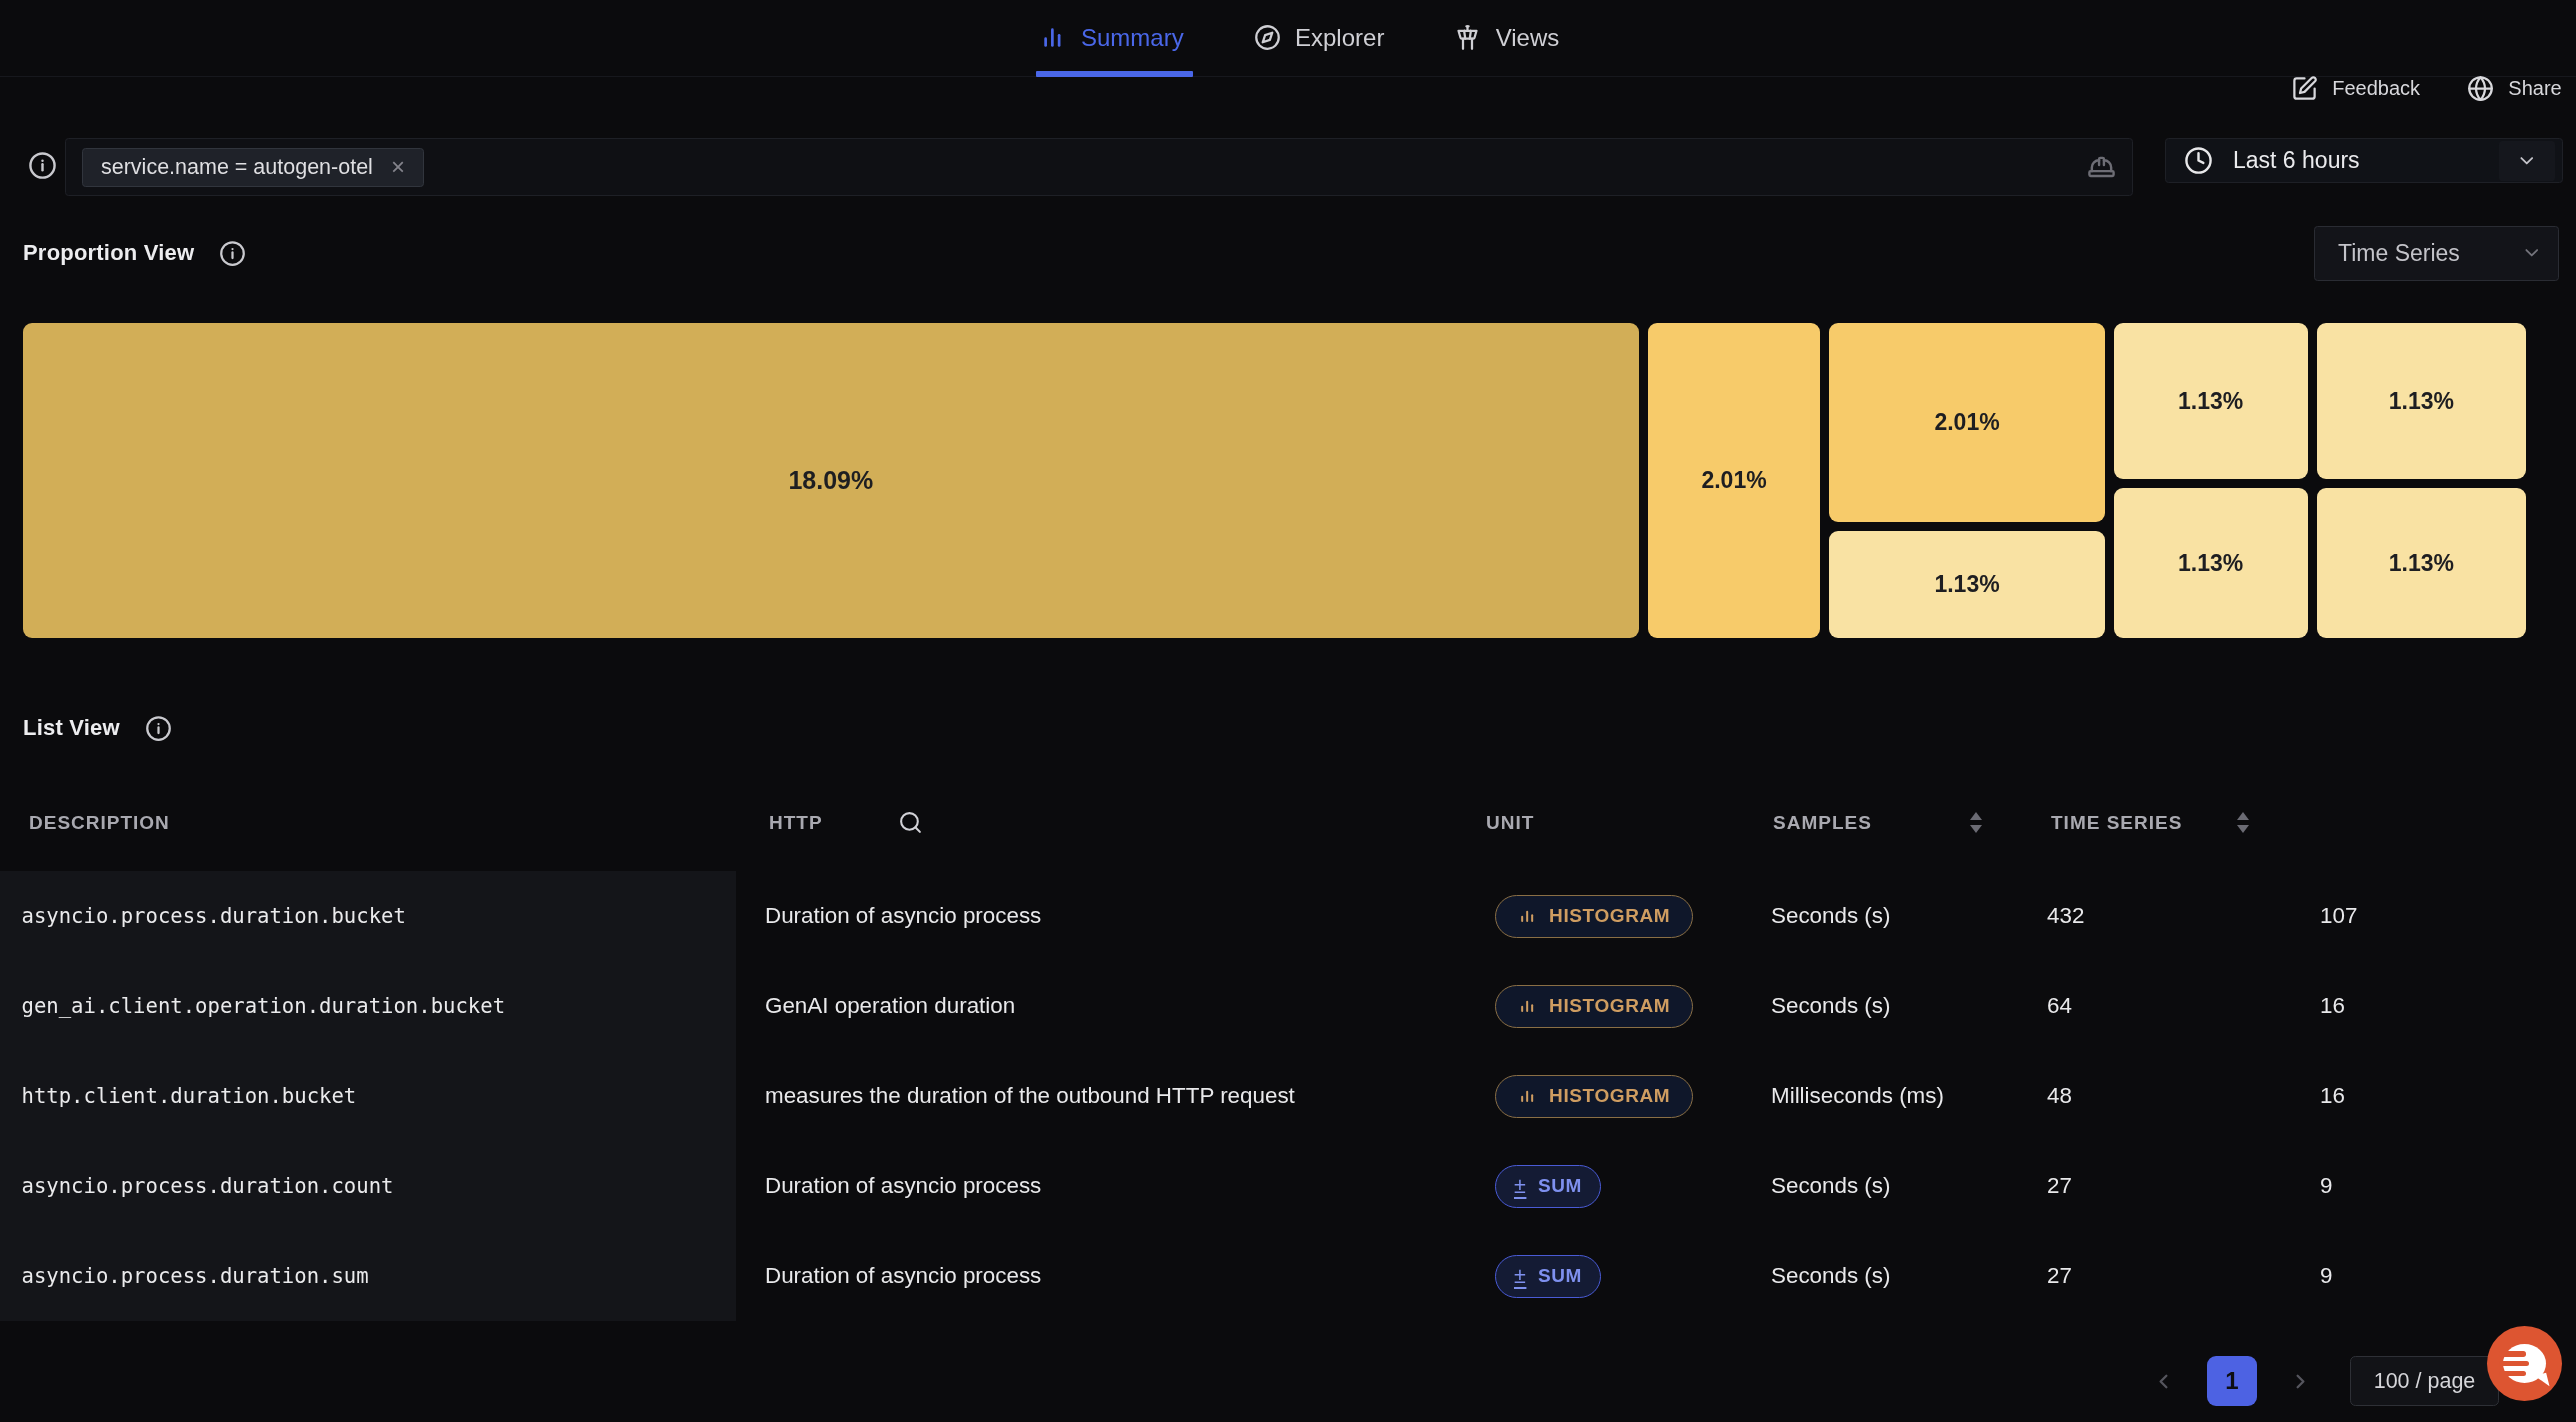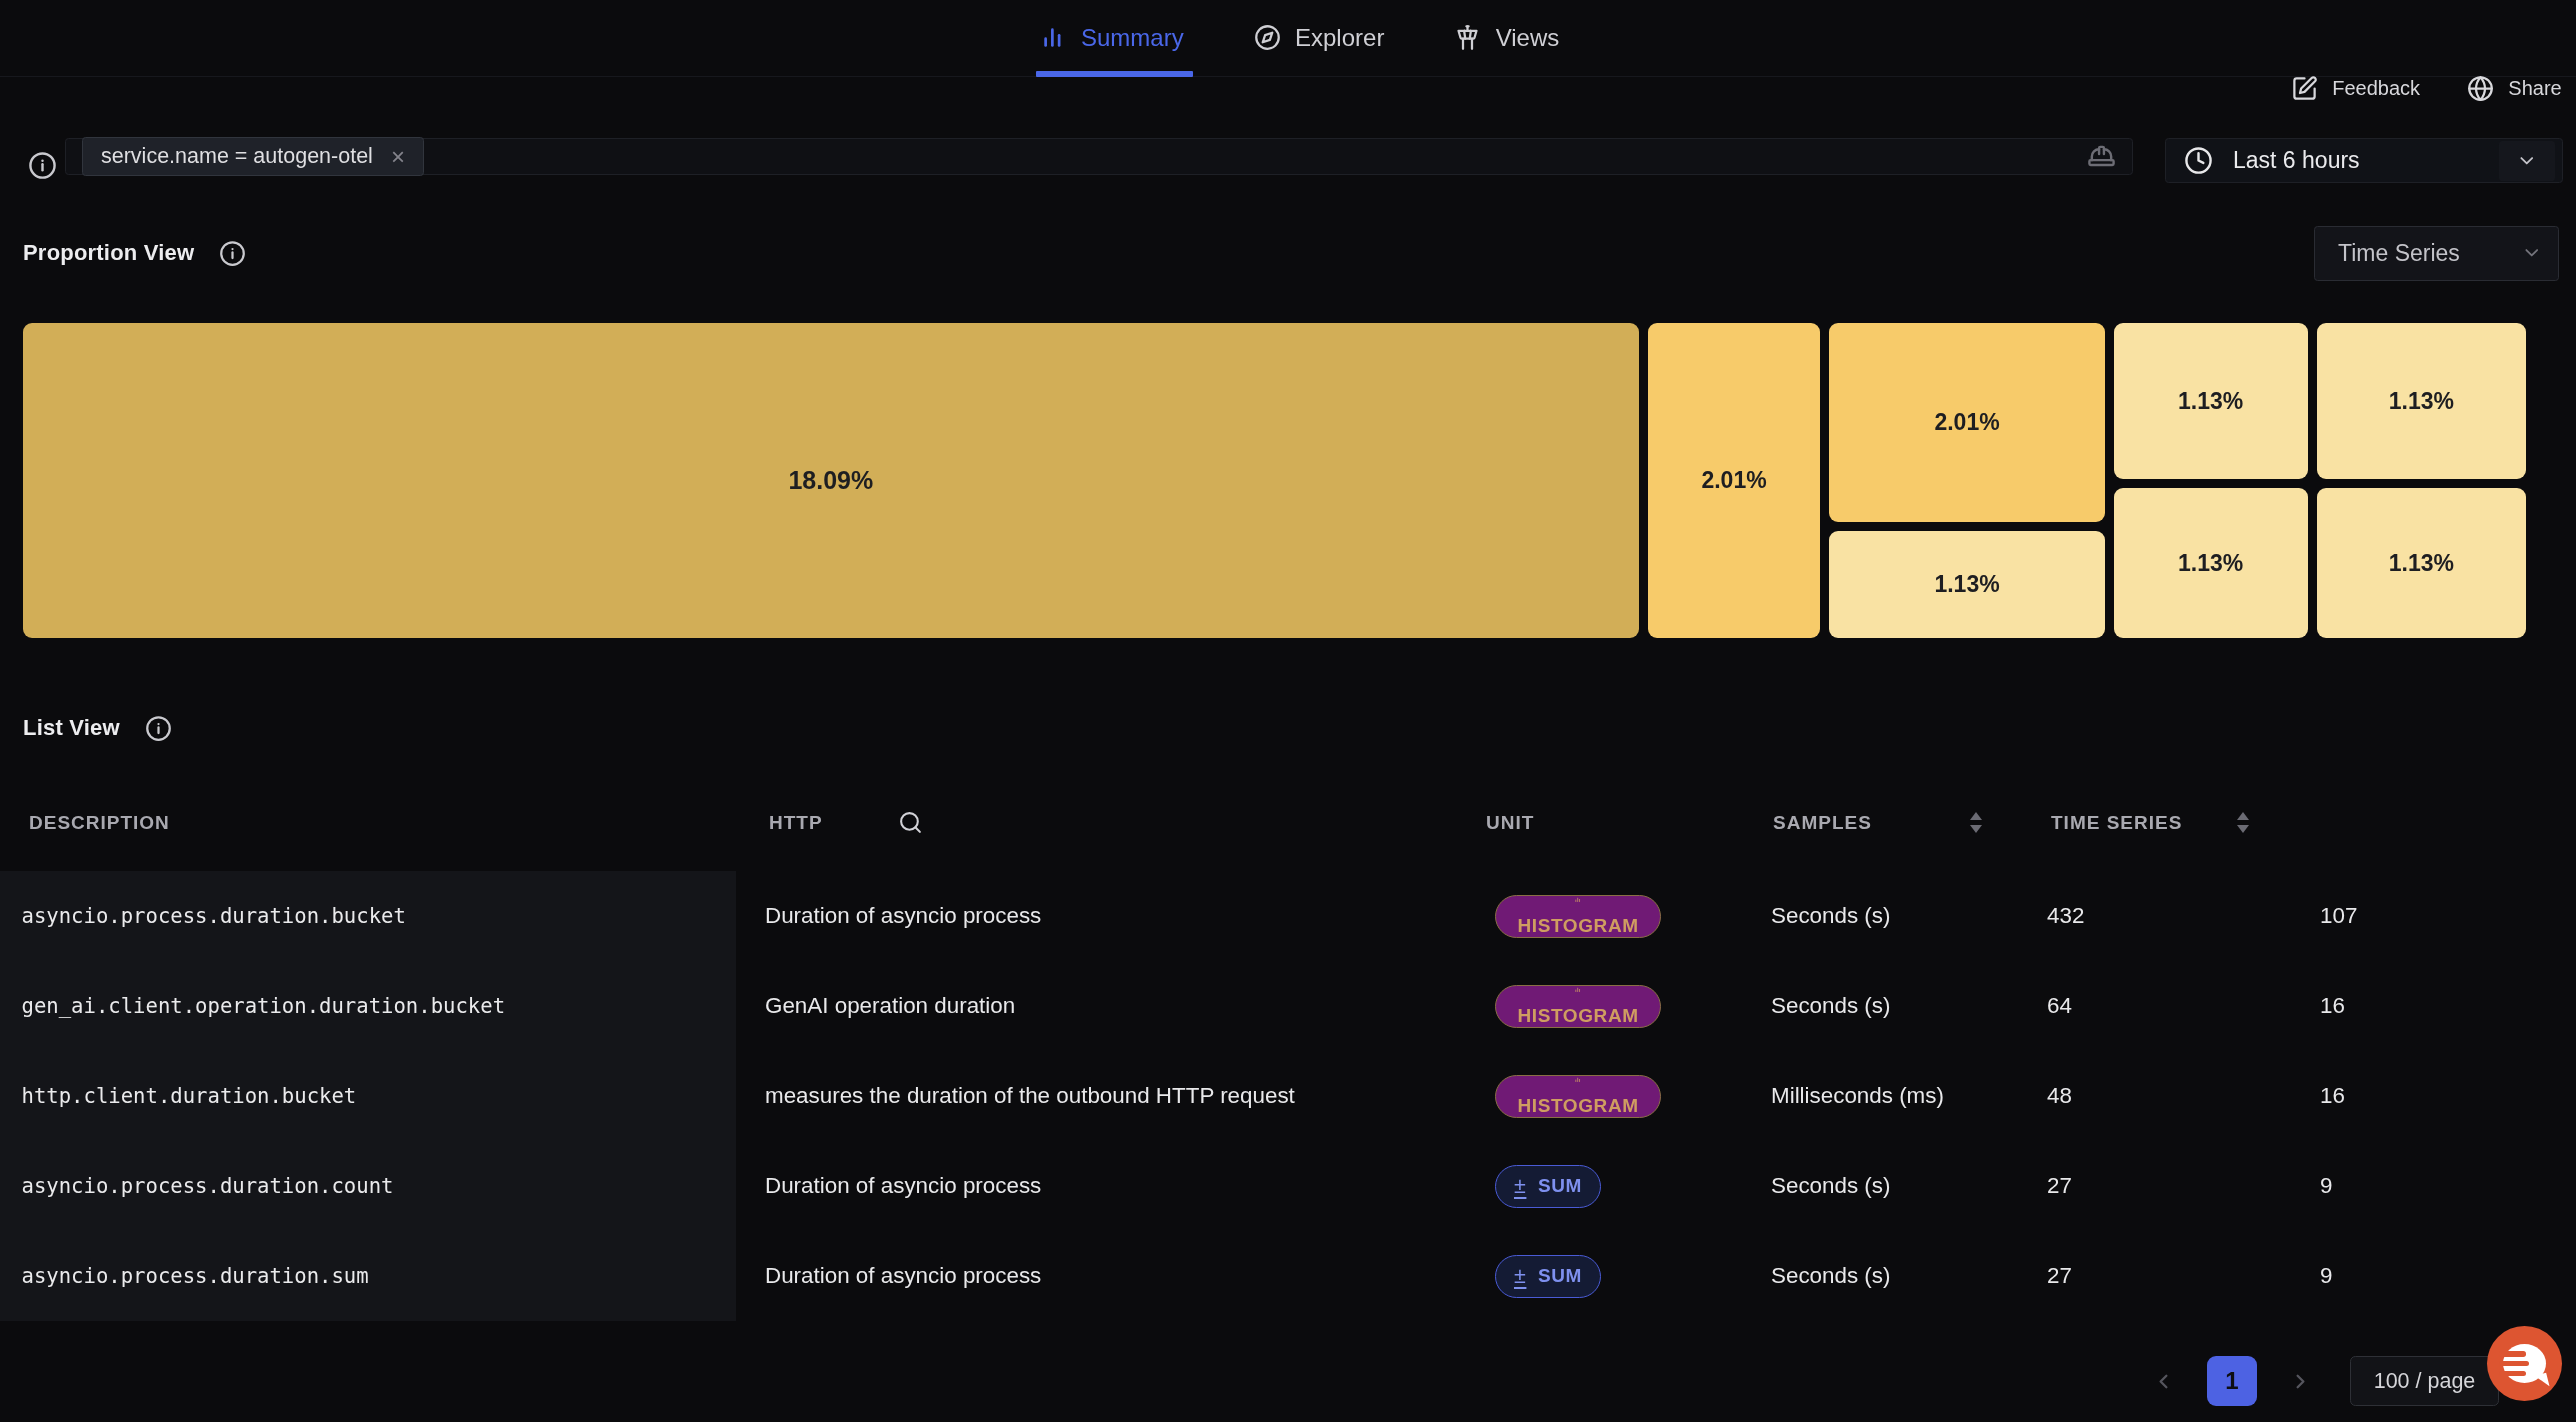--- a/index.html
+++ b/index.html
@@ -19,21 +19,21 @@
     height:75px; position:relative; cursor:pointer; }
   .tab-active { color:#4a67e8; }
   .tab-active::after { content:""; position:absolute; left:-3.6px; right:-9px; bottom:-1.8px;
     height:6.3px; background:#4a67e8; border-radius:0.9px; }
   .top-actions { margin-left:auto; margin-right:14.3px; display:flex; align-items:center; gap:47px; }
   .top-action { display:flex; align-items:center; gap:14.3px; font-size:20px; color:#d8d8dc; cursor:pointer;justify-content:space-between; }
 
   
   .filterbar { position:absolute; top:138px; left:0; right:0; height:54px; }
   .info-btn { position:absolute; left:28px; top:12.5px; }
-  .searchbox { position:absolute; left:65px; top:0; width:2068px; height:37px;
+  .searchbox { position:absolute; left:65px; top:0; width:2068px; height:58px;
     background:#0f1014; border:1.8px solid #1e2026; border-radius:3.6px;
     display:flex; align-items:center; padding:0 16px; }
   .chip { height:39px; background:#1f2229; border:1.8px solid #31353d; border-radius:3.6px;
     display:flex; align-items:center; gap:18px; padding:0 18px; font-size:21.5px; color:#dfdfe2; }
   .chip-x { color:#83838b; font-size:24px; line-height:1; cursor:pointer; }
   .searchbox .hardhat { margin-left:auto; }
   .timebox { position:absolute; left:2165px; top:0; width:398px; height:45px;
     background:#101217; border:1.8px solid #1e2026; border-radius:3.6px;
     display:flex; align-items:center; gap:20px; padding:0 7.2px 0 18px;
     font-size:23px; color:#ebebee; cursor:pointer; }
@@ -84,21 +84,21 @@
   .metric-name { font-family:"DejaVu Sans Mono", monospace; font-size:20.6px; color:#eaeaec; }
   .desc, .val { font-size:22.4px; color:#e9e9eb; }
   .sort { display:flex; flex-direction:column; gap:4.5px; cursor:pointer; }
   .car-up { width:0; height:0; border-left:6.3px solid transparent; border-right:6.3px solid transparent;
     border-bottom:8px solid #6b6b73; }
   .car-dn { width:0; height:0; border-left:6.3px solid transparent; border-right:6.3px solid transparent;
     border-top:8px solid #6b6b73; }
 
   .badge { height:43px; border-radius:23px; display:inline-flex; align-items:center;
     gap:11.6px; padding:0 21.5px; font-size:19px; font-weight:700; letter-spacing:0.6px; }
-  .badge-h { color:#cf9d61; border:1.8px solid #8a6f45; background:#701a75;flex-direction:column; }
+  .badge-h { color:#cf9d61; border:1.8px solid #8a6f45; background:#0f172a; }
   .badge-s { color:#7e90ee; border:1.8px solid #4a5bd6; background:#141b34; padding:0 18px; }
   .pm { font-size:21.5px; font-weight:400; text-decoration:underline; text-underline-offset:3.6px; }
 
   
   .pagination { position:absolute; top:1356px; left:2150px; display:flex; align-items:center; }
   .pg-chev { width:27px; display:flex; justify-content:center; cursor:pointer; }
   .pg-cur { margin-left:30px; width:50px; height:50px; border-radius:9px; background:#4d62e3;
     color:#0e0e12; font-size:24px; font-weight:700; display:flex; align-items:center;
     justify-content:center; cursor:pointer; }
   .pg-next { margin-left:30px; }

